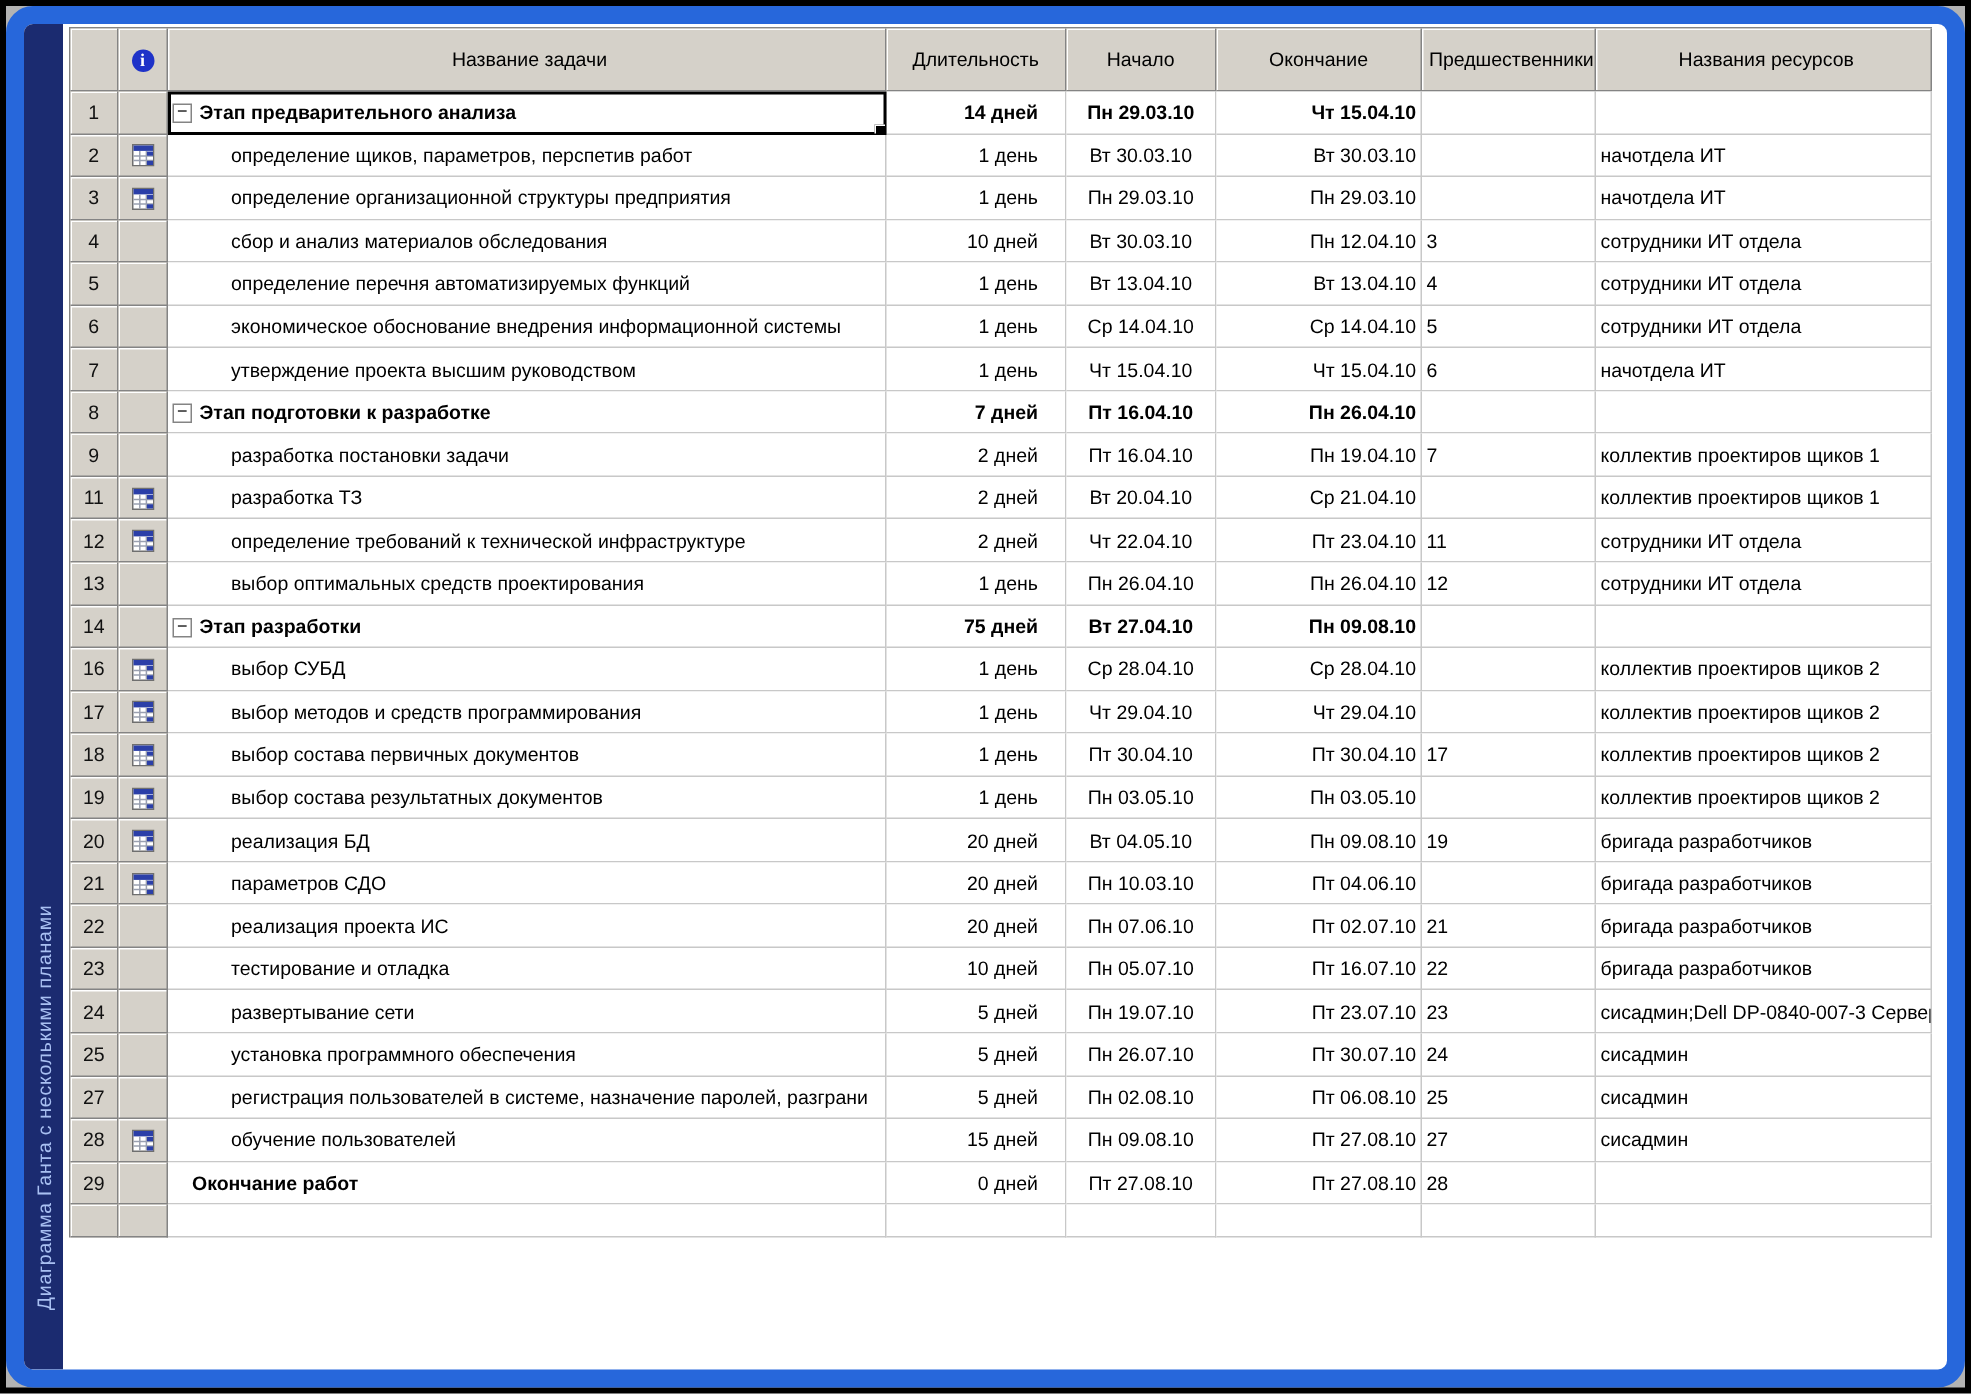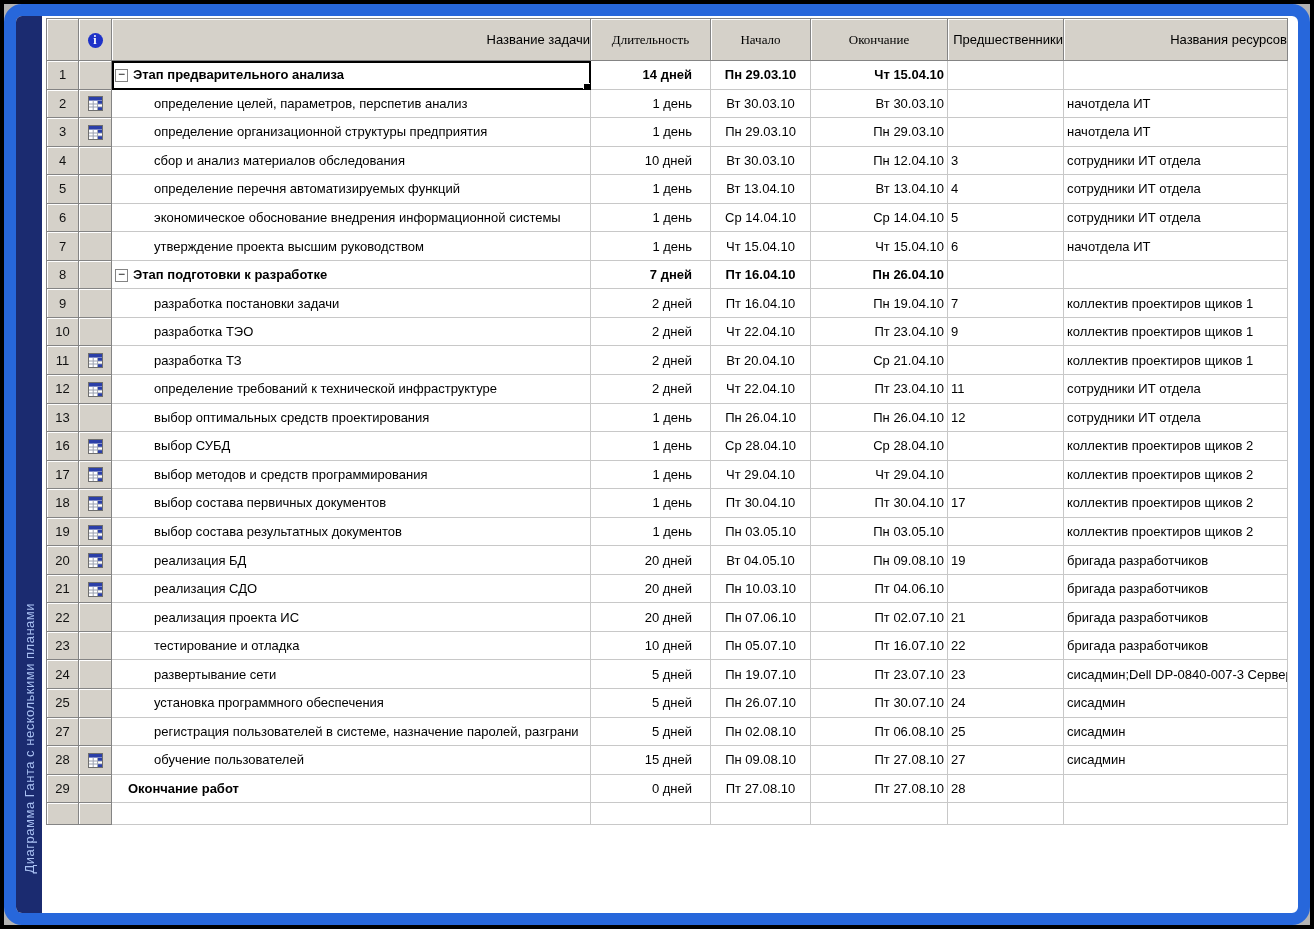--- a/index.html
+++ b/index.html
@@ -29,22 +29,22 @@
   .tbl th,.tbl td{padding:0;overflow:hidden;white-space:nowrap;box-sizing:border-box;}
   
   .hcell,.tbl th{
     background:#d5d1c9;border-right:1px solid #848484;border-bottom:1px solid #848484;
     box-shadow:inset 1px 1px 0 #ffffff;font-weight:normal;
   }
   .tbl thead tr{height:42px;}
   .tbl tbody tr{height:28.55px;}
   .tbl tbody tr.stub{height:22px;}
   .tbl th{vertical-align:middle;}
-  th.al{text-align:right;padding-left:4px;}
-  th.ac{text-align:center;font-family:Liberation Serif, serif;}
+  th.al{text-align:center;padding-left:4px;}
+  th.ac{text-align:center;}
   td.num{text-align:center;color:#111;}
   td.info-c{text-align:center;vertical-align:middle;}
   
   td.dc{background:#fff;border-right:1px solid #c8c8c8;border-bottom:1px solid #c8c8c8;vertical-align:middle;}
   td.name{text-align:left;position:relative;}
   td.name.lv0{padding-left:16px;font-weight:bold;}
   td.name.lv0s{padding-left:3px;}
   td.name.lv1{padding-left:42px;}
   td.dur{text-align:right;padding-right:18px;}
   td.start{text-align:center;}
@@ -124,21 +124,21 @@
             <td class="hcell info-c"><span class="ind-ic"><svg width="15" height="15" viewBox="0 0 15 15">
                   <rect x="0.5" y="0.5" width="14" height="14" fill="#fff" stroke="#6f6f6f"></rect>
                   <rect x="1" y="1" width="13" height="3.6" fill="#2b3fa8"></rect>
                   <line x1="1" y1="8" x2="14" y2="8" stroke="#9aa0b0"></line>
                   <line x1="1" y1="11" x2="14" y2="11" stroke="#9aa0b0"></line>
                   <line x1="5.2" y1="4.6" x2="5.2" y2="14" stroke="#9aa0b0"></line>
                   <line x1="9.6" y1="4.6" x2="9.6" y2="14" stroke="#9aa0b0"></line>
                   <rect x="10" y="5" width="4" height="2.8" fill="#2b3fa8"></rect>
                   <rect x="10" y="11.2" width="4" height="2.8" fill="#2b3fa8"></rect>
                 </svg></span></td>
-            <td class="dc name lv1"><span>определение целей, параметров, перспетив анализ</span></td>
+            <td class="dc name lv1"><span>определение щиков, параметров, перспетив работ</span></td>
             <td class="dc dur">1 день</td>
             <td class="dc start">Вт 30.03.10</td>
             <td class="dc fin">Вт 30.03.10</td>
             <td class="dc pred"></td>
             <td class="dc res">начотдела ИТ</td>
           </tr>
           <tr class="">
             <td class="hcell num">3</td>
             <td class="hcell info-c"><span class="ind-ic"><svg width="15" height="15" viewBox="0 0 15 15">
                   <rect x="0.5" y="0.5" width="14" height="14" fill="#fff" stroke="#6f6f6f"></rect>
@@ -211,30 +211,20 @@
             <td class="hcell num">9</td>
             <td class="hcell info-c"></td>
             <td class="dc name lv1"><span>разработка постановки задачи</span></td>
             <td class="dc dur">2 дней</td>
             <td class="dc start">Пт 16.04.10</td>
             <td class="dc fin">Пн 19.04.10</td>
             <td class="dc pred">7</td>
             <td class="dc res">коллектив проектиров щиков 1</td>
           </tr>
           <tr class="">
-            <td class="hcell num">10</td>
-            <td class="hcell info-c"></td>
-            <td class="dc name lv1"><span>разработка ТЭО</span></td>
-            <td class="dc dur">2 дней</td>
-            <td class="dc start">Чт 22.04.10</td>
-            <td class="dc fin">Пт 23.04.10</td>
-            <td class="dc pred">9</td>
-            <td class="dc res">коллектив проектиров щиков 1</td>
-          </tr>
-          <tr class="">
             <td class="hcell num">11</td>
             <td class="hcell info-c"><span class="ind-ic"><svg width="15" height="15" viewBox="0 0 15 15">
                   <rect x="0.5" y="0.5" width="14" height="14" fill="#fff" stroke="#6f6f6f"></rect>
                   <rect x="1" y="1" width="13" height="3.6" fill="#2b3fa8"></rect>
                   <line x1="1" y1="8" x2="14" y2="8" stroke="#9aa0b0"></line>
                   <line x1="1" y1="11" x2="14" y2="11" stroke="#9aa0b0"></line>
                   <line x1="5.2" y1="4.6" x2="5.2" y2="14" stroke="#9aa0b0"></line>
                   <line x1="9.6" y1="4.6" x2="9.6" y2="14" stroke="#9aa0b0"></line>
                   <rect x="10" y="5" width="4" height="2.8" fill="#2b3fa8"></rect>
                   <rect x="10" y="11.2" width="4" height="2.8" fill="#2b3fa8"></rect>
@@ -268,20 +258,30 @@
           <tr class="">
             <td class="hcell num">13</td>
             <td class="hcell info-c"></td>
             <td class="dc name lv1"><span>выбор оптимальных средств проектирования</span></td>
             <td class="dc dur">1 день</td>
             <td class="dc start">Пн 26.04.10</td>
             <td class="dc fin">Пн 26.04.10</td>
             <td class="dc pred">12</td>
             <td class="dc res">сотрудники ИТ отдела</td>
           </tr>
+          <tr class="summary">
+            <td class="hcell num">14</td>
+            <td class="hcell info-c"></td>
+            <td class="dc name lv0s"><span class="cbox">−</span><span>Этап разработки</span></td>
+            <td class="dc dur">75 дней</td>
+            <td class="dc start">Вт 27.04.10</td>
+            <td class="dc fin">Пн 09.08.10</td>
+            <td class="dc pred"></td>
+            <td class="dc res"></td>
+          </tr>
           <tr class="">
             <td class="hcell num">16</td>
             <td class="hcell info-c"><span class="ind-ic"><svg width="15" height="15" viewBox="0 0 15 15">
                   <rect x="0.5" y="0.5" width="14" height="14" fill="#fff" stroke="#6f6f6f"></rect>
                   <rect x="1" y="1" width="13" height="3.6" fill="#2b3fa8"></rect>
                   <line x1="1" y1="8" x2="14" y2="8" stroke="#9aa0b0"></line>
                   <line x1="1" y1="11" x2="14" y2="11" stroke="#9aa0b0"></line>
                   <line x1="5.2" y1="4.6" x2="5.2" y2="14" stroke="#9aa0b0"></line>
                   <line x1="9.6" y1="4.6" x2="9.6" y2="14" stroke="#9aa0b0"></line>
                   <rect x="10" y="5" width="4" height="2.8" fill="#2b3fa8"></rect>
@@ -375,21 +375,21 @@
             <td class="hcell info-c"><span class="ind-ic"><svg width="15" height="15" viewBox="0 0 15 15">
                   <rect x="0.5" y="0.5" width="14" height="14" fill="#fff" stroke="#6f6f6f"></rect>
                   <rect x="1" y="1" width="13" height="3.6" fill="#2b3fa8"></rect>
                   <line x1="1" y1="8" x2="14" y2="8" stroke="#9aa0b0"></line>
                   <line x1="1" y1="11" x2="14" y2="11" stroke="#9aa0b0"></line>
                   <line x1="5.2" y1="4.6" x2="5.2" y2="14" stroke="#9aa0b0"></line>
                   <line x1="9.6" y1="4.6" x2="9.6" y2="14" stroke="#9aa0b0"></line>
                   <rect x="10" y="5" width="4" height="2.8" fill="#2b3fa8"></rect>
                   <rect x="10" y="11.2" width="4" height="2.8" fill="#2b3fa8"></rect>
                 </svg></span></td>
-            <td class="dc name lv1"><span>реализация СДО</span></td>
+            <td class="dc name lv1"><span>параметров СДО</span></td>
             <td class="dc dur">20 дней</td>
             <td class="dc start">Пн 10.03.10</td>
             <td class="dc fin">Пт 04.06.10</td>
             <td class="dc pred"></td>
             <td class="dc res">бригада разработчиков</td>
           </tr>
           <tr class="">
             <td class="hcell num">22</td>
             <td class="hcell info-c"></td>
             <td class="dc name lv1"><span>реализация проекта ИС</span></td>

